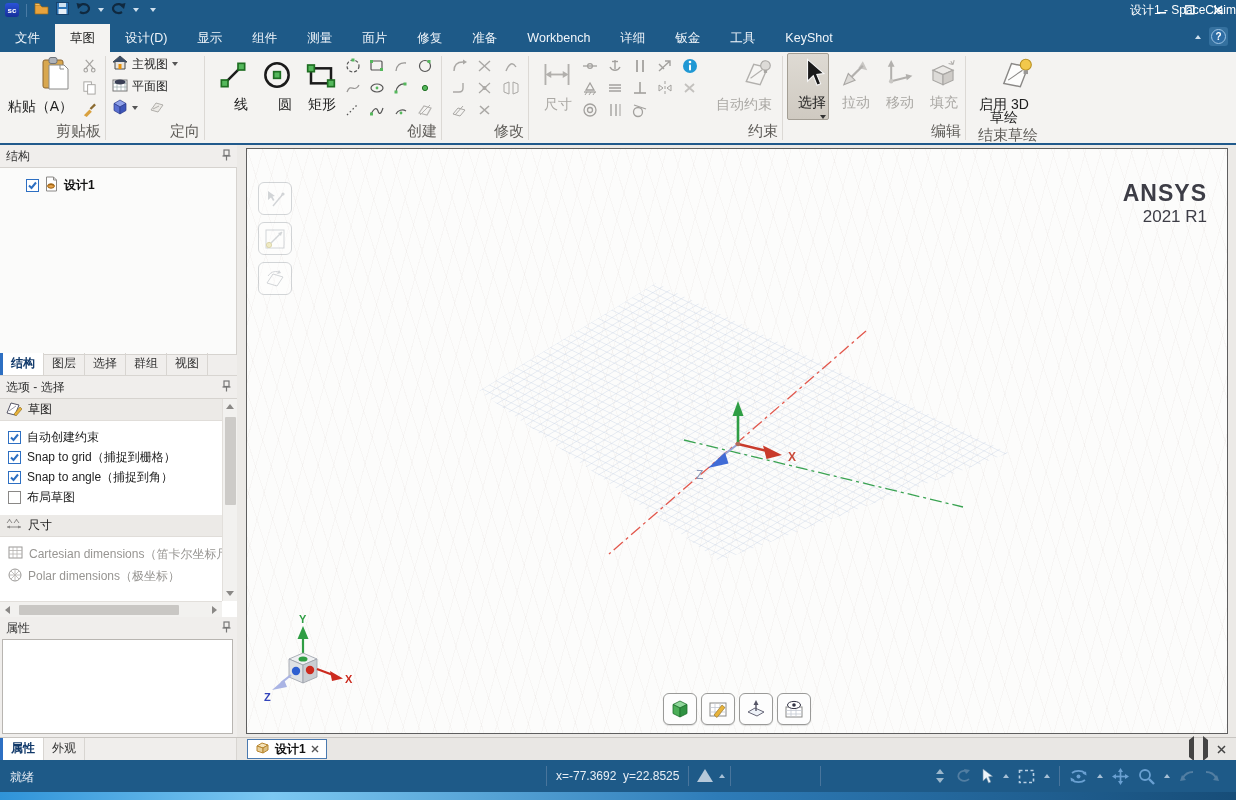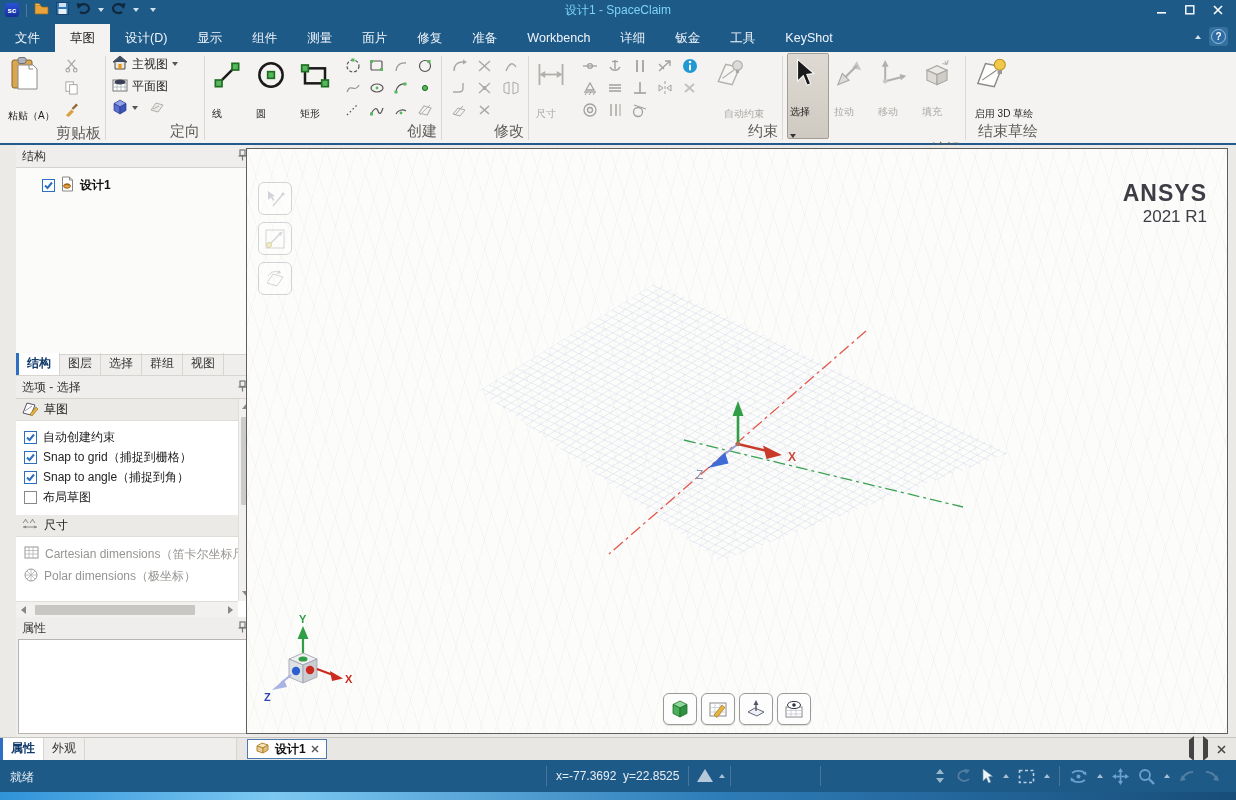--- a/index.html
+++ b/index.html
@@ -3,53 +3,53 @@
 <meta charset="utf-8">
 <style>
   html,body{margin:0;padding:0;background:#333;}
   *{box-sizing:border-box;font-family:"Liberation Sans",sans-serif;}
   .app{position:relative;width:1236px;height:800px;background:#eceae7;overflow:hidden;}
 
   
   .titlebar{position:absolute;top:0;left:0;right:0;height:20px;background:#1e5a88;display:flex;align-items:center;color:#e9f1f8;}
   .qat{display:flex;align-items:center;gap:7px;padding-left:5px;}
   .qat .qsep{width:1px;height:13px;background:#4a7ba5;}
-  .title-center{position:absolute;left:0;right:0;text-align:center;font-size:12px;color:#7dd3fc;pointer-events:none;}
+  .title-center{position:absolute;left:0;right:0;text-align:right;font-size:12px;color:#ffffff;pointer-events:none;}
   .winbtns{margin-left:auto;display:flex;align-items:center;gap:4px;padding-right:6px;}
   .winbtn{width:24px;height:16px;display:flex;align-items:center;justify-content:center;}
   .caret-d{width:0;height:0;border-left:3.5px solid transparent;border-right:3.5px solid transparent;border-top:4px solid #cfe0ee;}
   .caret-u{width:0;height:0;border-left:3.5px solid transparent;border-right:3.5px solid transparent;border-bottom:4px solid #cfe0ee;}
 
   
   .menubar{position:absolute;top:20px;left:0;right:0;height:32px;background:#1e5a88;display:flex;align-items:flex-end;color:#f0f5fa;}
   .mtab{padding:0 15px;height:28px;line-height:28px;font-size:12.5px;cursor:default;}
   .mtab.active{background:#f4f3f1;color:#1a1a1a;}
   .menu-right{margin-left:auto;display:flex;align-items:center;gap:8px;padding:0 8px 6px 0;}
   .helpbtn{width:19px;height:19px;border-radius:3px;background:#35719f;display:flex;align-items:center;justify-content:center;}
   .helpbtn .q{width:15px;height:15px;border-radius:50%;background:#2e6da4;border:1px solid #9cc3e4;color:#fff;font-size:10px;font-weight:bold;display:flex;align-items:center;justify-content:center;}
 
   
   .ribbon{position:absolute;top:52px;left:0;right:0;height:93px;background:#f4f3f1;border-bottom:2px solid #215a8c;display:flex;padding:1px 2px 0 2px;}
   .rgroup{display:flex;flex-direction:column;padding:0 3px;}
   .rbody{flex:1;display:flex;align-items:flex-start;gap:2px;}
   .rlabel{font-size:15px;color:#5f5d59;text-align:right;padding:1px 0 2px;}
   .rsep{width:1px;background:#dcd9d5;margin:3px 1px;}
-  .bigbtn{display:flex;flex-direction:column;align-items:flex-start;padding:3px 3px 1px;border-radius:2px;font-size:10px;color:#1e1e1e;gap:15px;min-width:42px;}
+  .bigbtn{display:flex;flex-direction:column;align-items:flex-end;padding:3px 3px 1px;border-radius:2px;font-size:14px;color:#1e1e1e;gap:5px;min-width:42px;}
   .bigbtn .lbl{line-height:13px;text-align:center;white-space:nowrap;}
   .bigbtn.wrap .lbl{white-space:normal;width:62px;}
   .bigbtn.gray{color:#aaa8a4;}
   .bigbtn.pressed{background:linear-gradient(#dedad3,#cfcac1);border:1px solid #a39e94;padding:2px 2px 0;}
   .smallcol{display:flex;flex-direction:column;gap:1px;padding-top:2px;}
   .si{width:23px;height:21px;display:flex;align-items:center;justify-content:center;border-radius:2px;}
   .igrid{display:grid;grid-auto-rows:22px;align-items:center;justify-items:center;padding-top:2px;}
   .orow{display:flex;align-items:center;gap:4px;font-size:12px;height:22px;color:#1e1e1e;padding:0 2px;}
 
   
   .main{position:absolute;top:145px;left:0;right:0;height:592px;background:#eceae7;}
-  .leftpanel{position:absolute;left:0;top:0;width:237px;height:592px;background:#f0eeec;margin-left:16px;}
+  .leftpanel{position:absolute;left:0;top:0;width:237px;height:592px;background:#f0eeec;}
   .phead{height:22px;display:flex;align-items:center;font-size:12px;color:#333;padding:0 6px;justify-content:space-between;}
   .treebox{height:188px;background:#fbfbfa;border:1px solid #d6d3cf;border-left:none;margin-right:0;overflow:hidden;}
   .tree-item{display:flex;align-items:center;gap:5px;padding:8px 0 0 26px;font-size:12px;font-weight:bold;color:#111;}
   .ptabs{height:21px;display:flex;align-items:flex-end;background:#f0eeec;border-bottom:1px solid #d8d5d1;font-size:12px;color:#333;}
   .ptab{padding:2px 8px 3px;border-right:1px solid #d8d5d1;}
   .ptab.active{background:#fff;color:#123a6b;border-left:3px solid #2d6fc2;font-weight:bold;}
   .options{position:relative;height:219px;background:#fff;border-top:1px solid #d6d3cf;overflow:hidden;}
   .secrow{height:22px;background:#eceae7;display:flex;align-items:center;gap:6px;font-size:12px;color:#222;padding-left:6px;border-bottom:1px solid #e0ddd9;}
   .cbrow{height:20px;display:flex;align-items:center;gap:6px;font-size:12px;color:#222;padding-left:8px;}
   .dimrow{height:22px;display:flex;align-items:center;gap:6px;font-size:12px;color:#979592;padding-left:8px;white-space:nowrap;overflow:hidden;}

